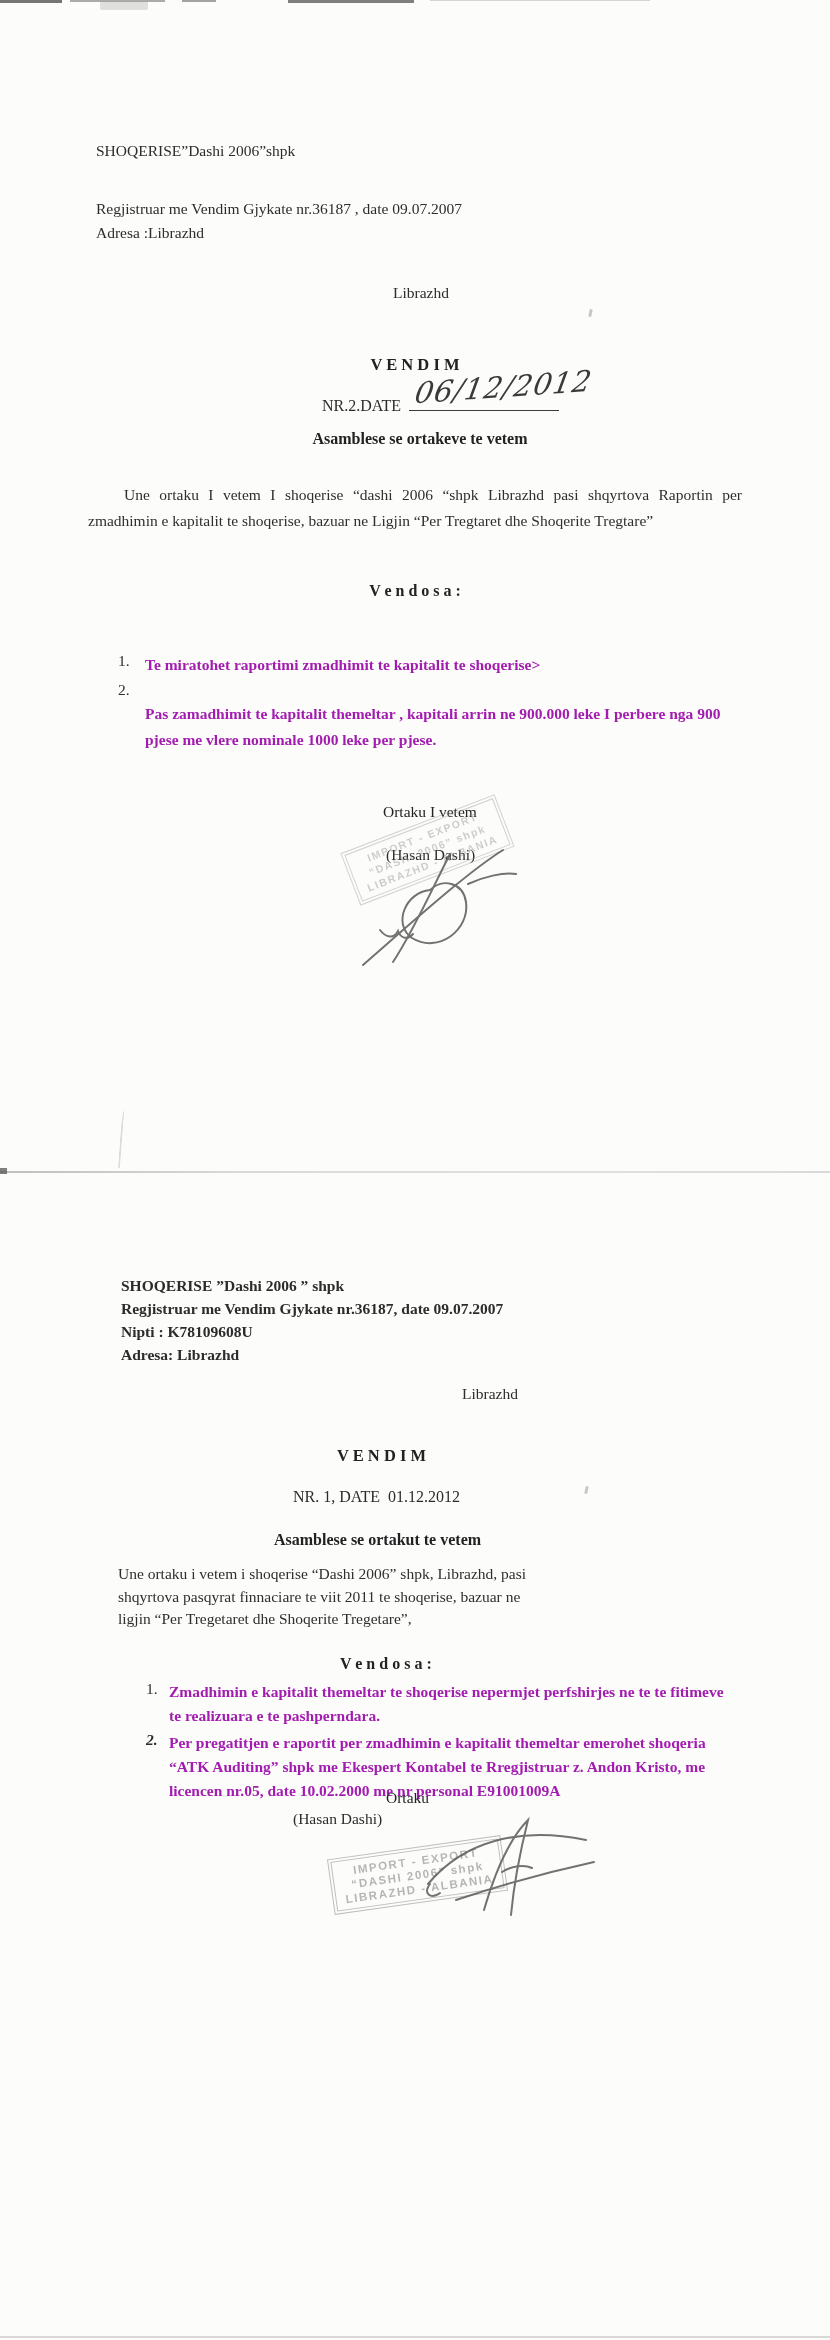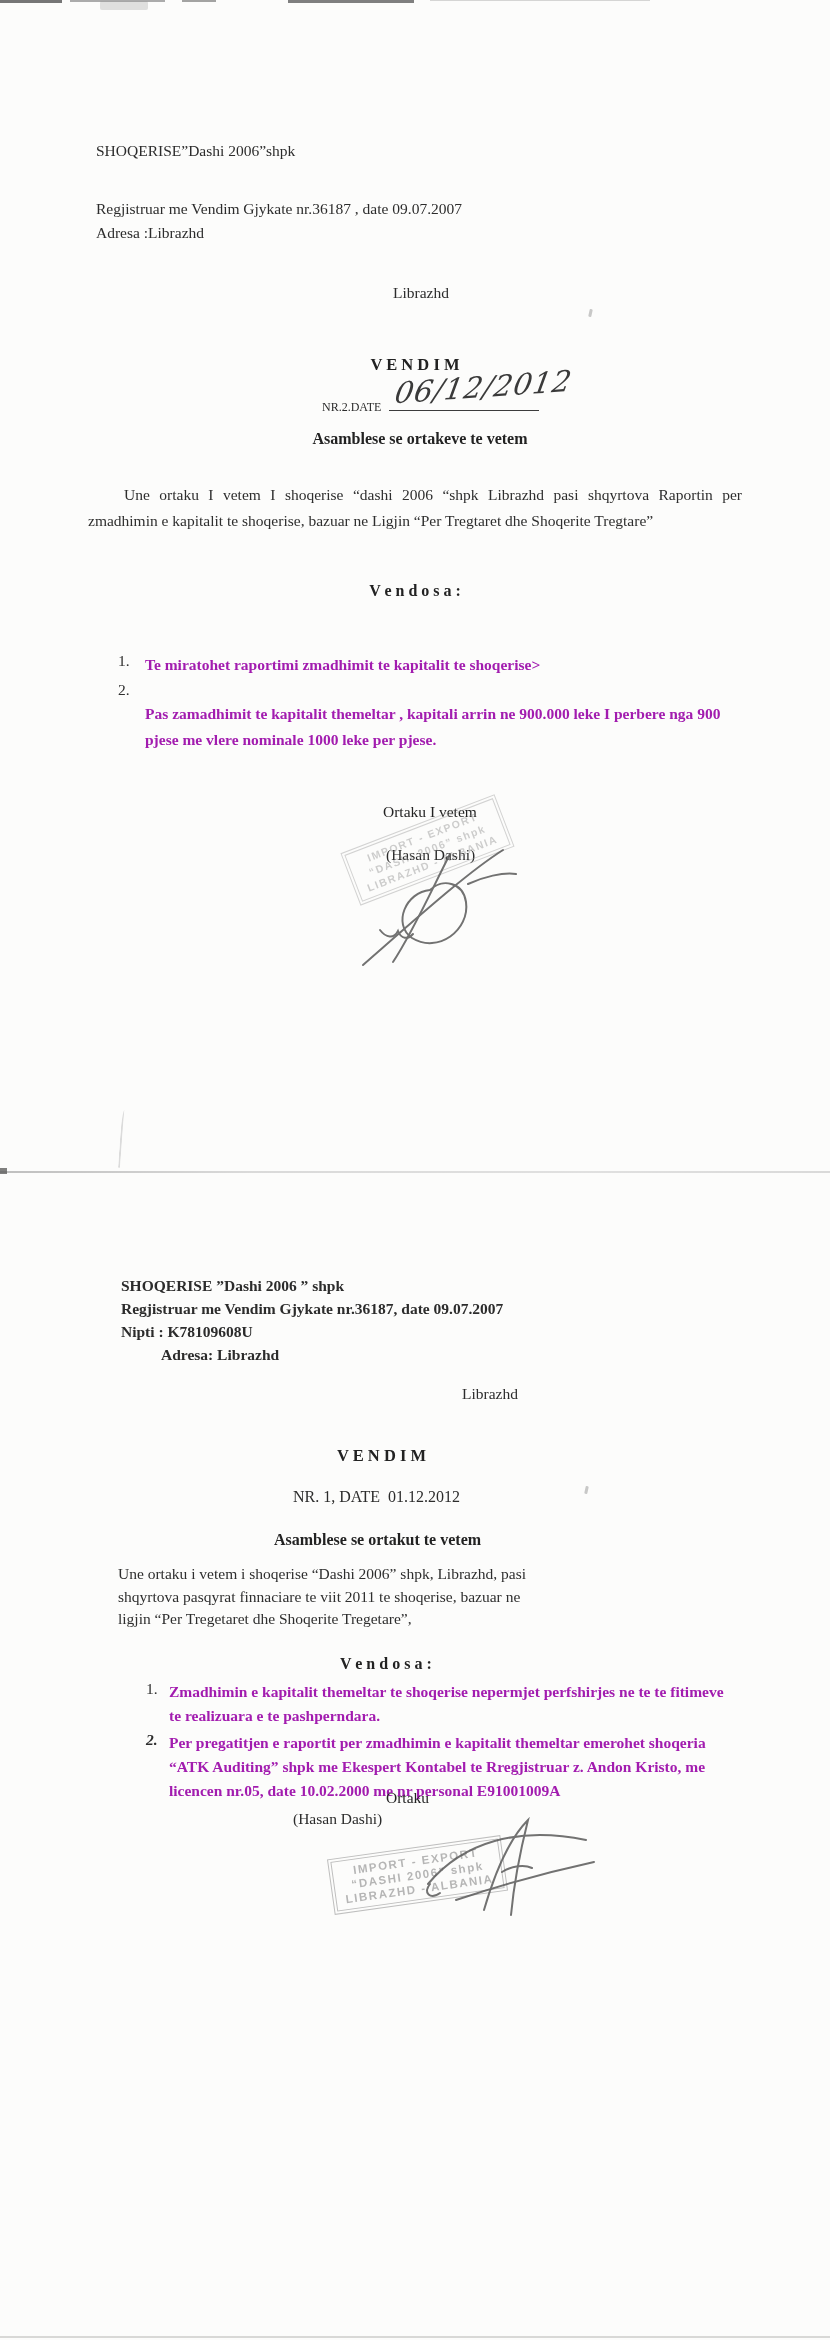--- a/index.html
+++ b/index.html
@@ -11,21 +11,21 @@
     font-family:"Liberation Serif", serif;
     color:#262626;
   }
   .abs{position:absolute;}
   .line{white-space:pre;}
   .hdr-line{font-size:15.5px;color:#2c2c2c;}
   .center-text{text-align:center;}
   .title-line{font-size:16.5px;font-weight:bold;color:#222;}
   .sub-line{font-size:16px;font-weight:bold;color:#222;}
   .body-text{font-size:15.5px;line-height:26px;color:#2e2e2e;}
-  .nr-label{font-size:12px;color:#2c2c2c;}
+  .nr-label{font-size:16px;color:#2c2c2c;}
   .date-underline{
     display:inline-block;width:150px;height:24px;
     border-bottom:1.5px solid #3c3c3c;
     position:relative;vertical-align:baseline;margin-left:8px;
   }
   .hand-date{
     position:absolute;left:6px;top:-16px;
     font-size:29px;font-style:italic;color:#3a3a3a;
     font-family:"DejaVu Serif", serif;
     transform:rotate(-4deg) skewX(-14deg);
@@ -136,21 +136,21 @@
   <div class="abs divider-line"></div>
   <div class="abs divider-dash"></div>
   <div class="abs fold-mark"></div>
 
   <section>
 
     <div class="abs" style="left:121px;top:1274px;font-weight:bold;">
       <div class="hdr-line line" style="line-height:23px;">SHOQERISE ”Dashi 2006 ” shpk</div>
       <div class="hdr-line line" style="line-height:23px;">Regjistruar me Vendim Gjykate nr.36187, date 09.07.2007</div>
       <div class="hdr-line line" style="line-height:23px;">Nipti : K78109608U</div>
-      <div class="hdr-line line" style="line-height:23px;margin-left:40px;">Adresa: Librazhd</div>
+      <div class="hdr-line line" style="line-height:23px;">Adresa: Librazhd</div>
     </div>
 
     <div class="abs hdr-line line" style="left:462px;top:1385px;">Librazhd</div>
 
     <div class="abs title-line line" style="left:337px;top:1446px;">V E N D I M</div>
 
     <div class="abs hdr-line line" style="left:293px;top:1488px;font-size:16px;">NR. 1, DATE  01.12.2012</div>
 
     <div class="abs sub-line line" style="left:274px;top:1531px;">Asamblese se ortakut te vetem</div>
 

